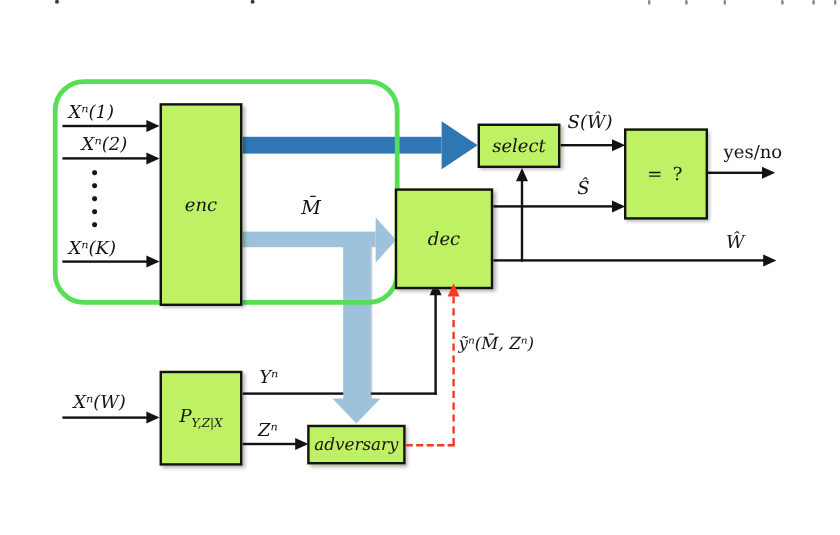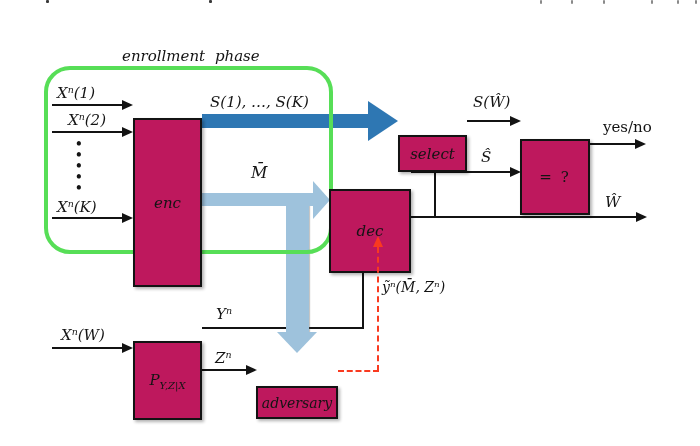--- a/index.html
+++ b/index.html
@@ -1,21 +1,21 @@
 <!DOCTYPE html>
 <html style="--enrollment-border: #57de57; --secret-arrow: #2e77b3; --helper-arrow: #9ec2dc; --adversary-link: #f93a20; --line: #131313;"><head>
 <meta charset="utf-8">
 <style>
   html,body{margin:0;padding:0;background:#fff;}
   #canvas{position:relative;width:700px;height:446px;background:#ffffff;overflow:hidden;
           font-family:"DejaVu Serif",serif;color:#141414;}
   
-  .box{position:absolute;box-sizing:border-box;background:#be185d;border:2px solid #131313;
+  .box{position:absolute;box-sizing:border-box;background:#bef264;border:2px solid #131313;
        box-shadow:2px 2px 3px rgba(0,0,0,.30);display:flex;align-items:center;justify-content:center;
-       font:italic 15px "DejaVu Serif",serif;z-index:5;margin-top:32px;}
+       font:italic 15px "DejaVu Serif",serif;z-index:5;}
   
   .lbl{position:absolute;font:italic 15px "DejaVu Serif",serif;white-space:nowrap;z-index:10;}
   .roman{font-style:normal;text-align:right;}
   .phase{word-spacing:5px;}
   
   .hline{position:absolute;height:2px;background:#131313;z-index:4;}
   .vline{position:absolute;width:2px;background:#131313;z-index:4;}
   .under{z-index:1;}
   .ah-r{position:absolute;width:0;height:0;border-top:5px solid transparent;
         border-bottom:5px solid transparent;border-left:11px solid #131313;z-index:4;}
@@ -60,21 +60,20 @@
   <div class="frag" style="left:46px"></div>
   <div class="frag" style="left:209px"></div>
   <div class="frag light" style="left:540px"></div>
   <div class="frag light" style="left:571px"></div>
   <div class="frag light" style="left:603px"></div>
   <div class="frag light" style="left:651px"></div>
   <div class="frag light" style="left:677px"></div>
   <div class="frag light" style="left:695px"></div>
 
   <div class="enroll"></div>
-  <div class="lbl phase" style="left:122px;top:47px">enrollment phase</div>
 
   <div class="blue-shaft"></div>
   <div class="blue-head"></div>
   <div class="lblue-vshaft"></div>
   <div class="lblue-vhead"></div>
   <div class="lblue-shaft"></div>
   <div class="lblue-head"></div>
 
   <div class="box" style="left:133px;top:86px;width:69px;height:169px">
     <span>enc</span>
@@ -106,21 +105,20 @@
   <div class="vdots">•
 •
 •
 •
 •</div>
 
   <div class="lbl" style="left:57px;top:198px">Xⁿ(K)</div>
   <div class="hline" style="left:52px;top:217px;width:71px"></div>
   <div class="ah-r" style="left:122px;top:213px"></div>
 
-  <div class="lbl" style="left:210px;top:93px">S(1), …, S(K)</div>
   <div class="lbl" style="left:251px;top:163px;font-size:16px">M̄</div>
 
   <div class="lbl" style="left:473px;top:93px">S(Ŵ)</div>
   <div class="hline" style="left:467px;top:120px;width:44px"></div>
   <div class="ah-r" style="left:510px;top:116px"></div>
 
   <div class="lbl" style="left:481px;top:148px">Ŝ</div>
   <div class="hline" style="left:411px;top:171px;width:100px"></div>
   <div class="ah-r" style="left:510px;top:167px"></div>
 

